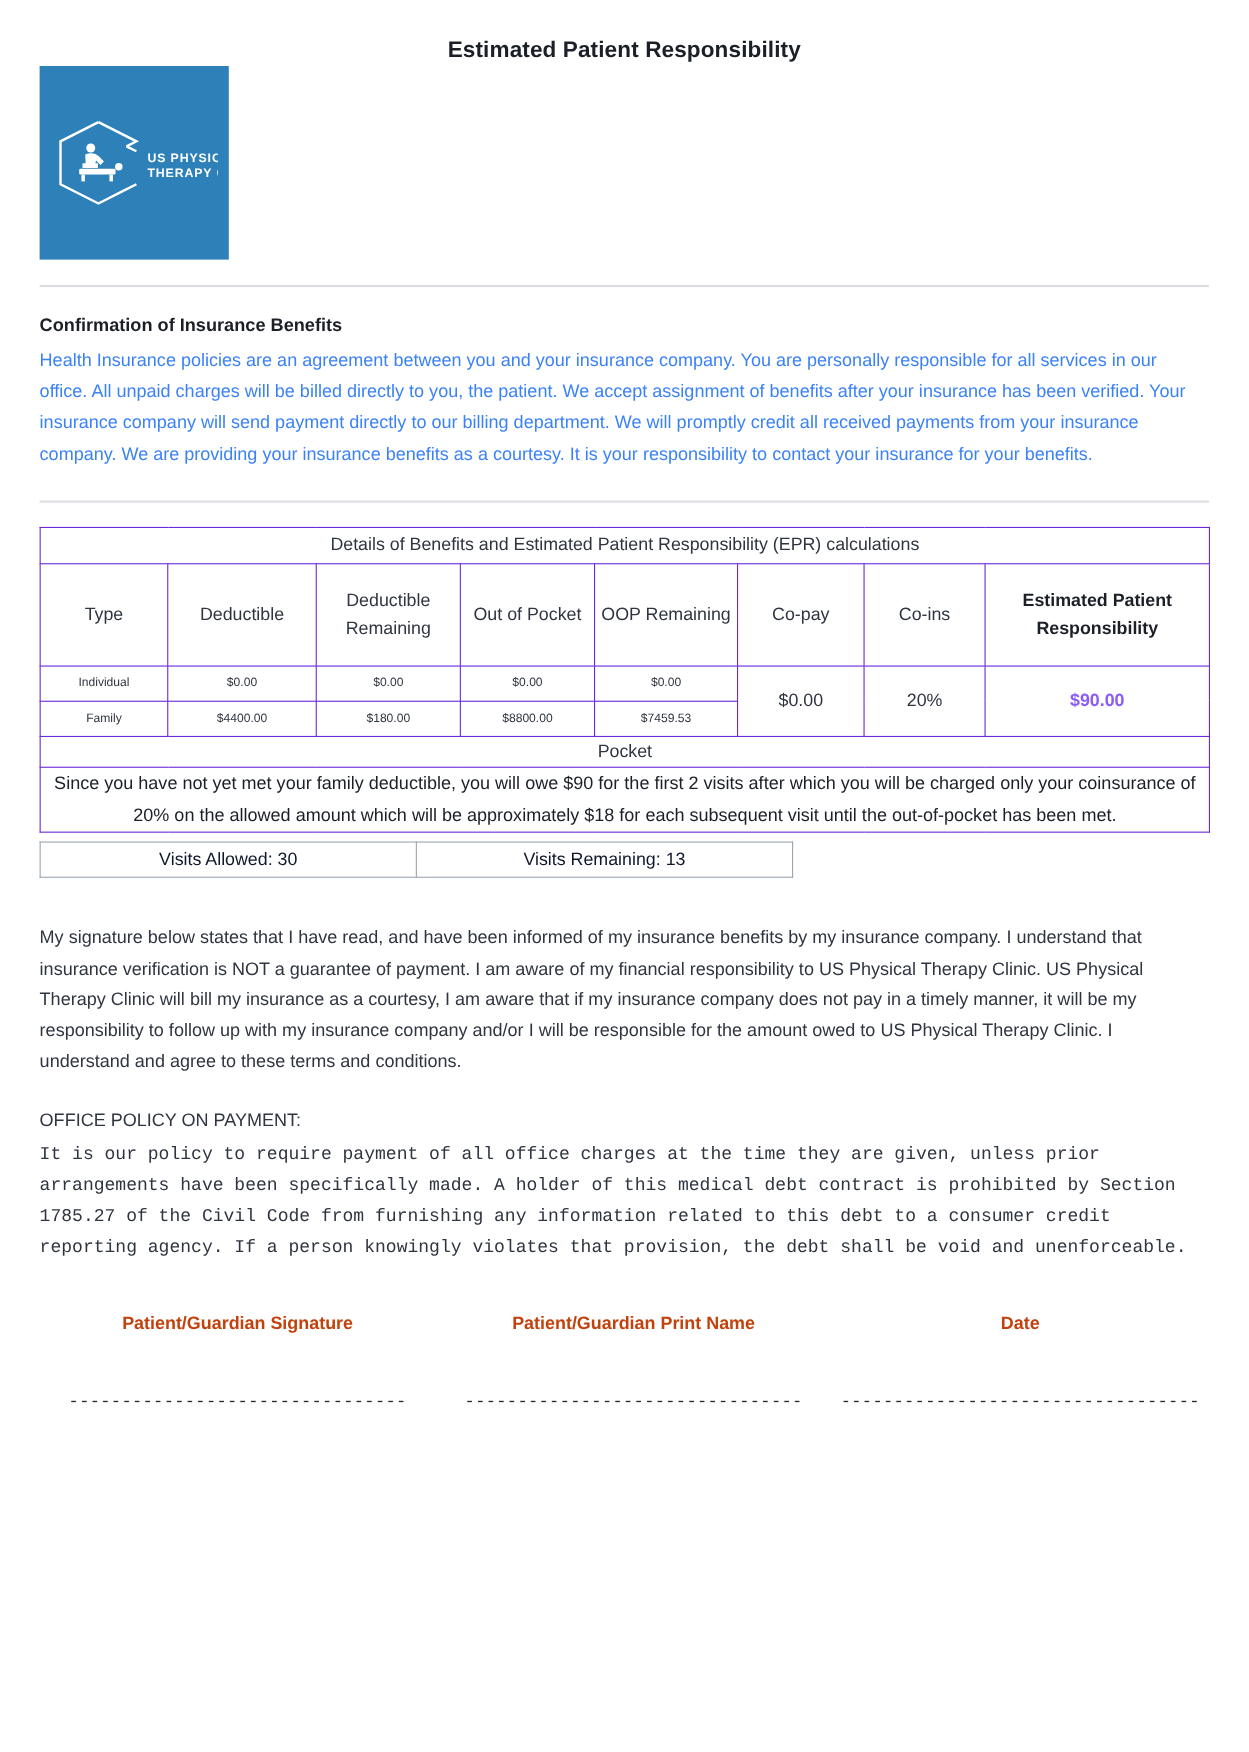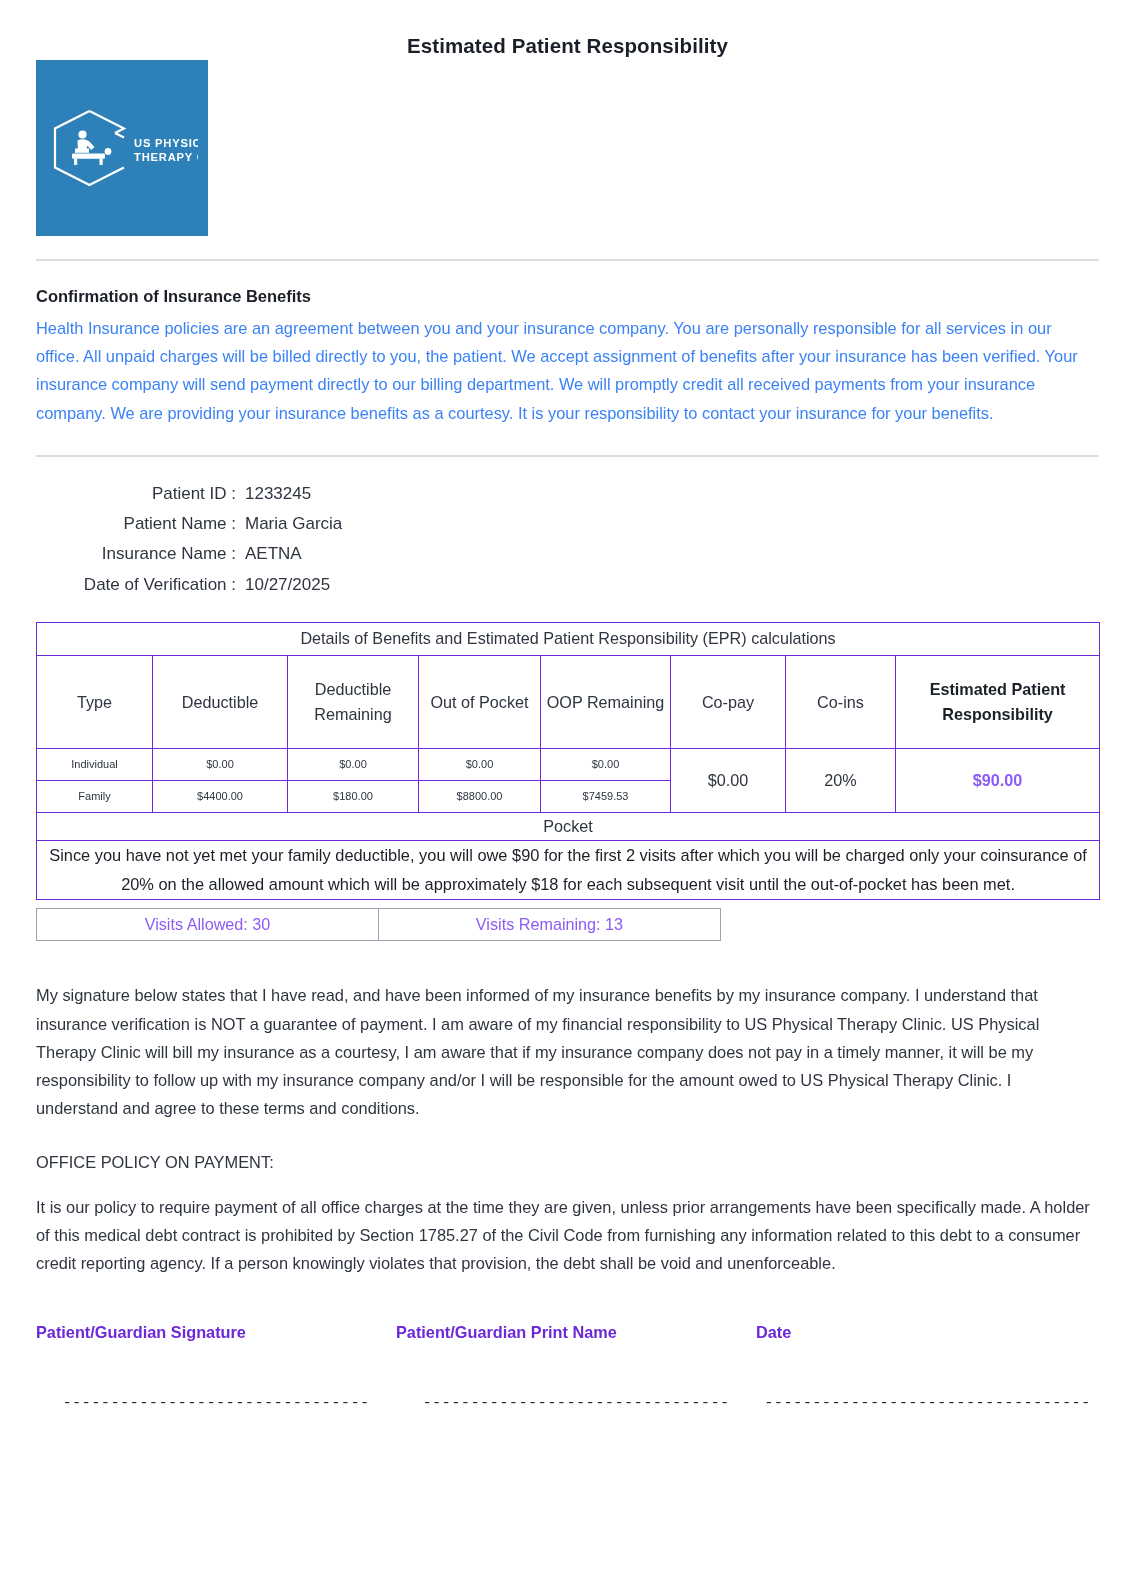--- a/index.html
+++ b/index.html
@@ -173,51 +173,52 @@
     margin-top: 37px;
   }
 
   
   table.visits {
     border-collapse: collapse;
     table-layout: fixed;
     width: 684px;
     margin: 8px 0 0 36px;
     font-size: 16.2px;
-    color: #8b5cf6;
+    color: #0f172a;
   }
   table.visits td {
     border: 1px solid #9aa5b1;
     height: 29px;
     text-align: center;
     vertical-align: middle;
   }
 
   
   .para {
     font-size: 16.4px;
     line-height: 1.72;
     color: #2f3540;
     max-width: 1060px;
   }
   .sig-para { margin-top: 40px; }
   .policy-head { margin-top: 26px; }
-  .policy-body { margin-top: 16px; }
+  .policy-body { margin-top: 2px; font-family: Liberation Mono, monospace; }
 
   
   .sig-grid {
     display: flex;
     margin-top: 46px;
     padding: 0 36px;
   }
   .sig-col {
     flex: 1 1 0;
+    text-align: center;
     font-size: 16.3px;
     font-weight: bold;
-    color: #6d28d9;
+    color: #c2410c;
   }
   .sig-col.c1 { flex: 0 0 360px; }
   .sig-col.c2 { flex: 0 0 360px; }
   .sig-col.c3 { flex: 1 1 auto; }
 
   .sig-lines {
     display: flex;
     margin-top: 52px;
     padding: 0 36px;
   }
@@ -274,38 +275,20 @@
 
   <div class="hr"></div>
 
   <div class="section">
     <div class="conf-heading">Confirmation of Insurance Benefits</div>
     <div class="conf-body">Health Insurance policies are an agreement between you and your insurance company. You are personally responsible for all services in our office. All unpaid charges will be billed directly to you, the patient. We accept assignment of benefits after your insurance has been verified. Your insurance company will send payment directly to our billing department. We will promptly credit all received payments from your insurance company. We are providing your insurance benefits as a courtesy. It is your responsibility to contact your insurance for your benefits.</div>
   </div>
 
   <div class="hr2"></div>
 
-  <div class="fields">
-    <div class="field-row">
-      <div class="field-label">Patient ID :</div>
-      <div class="field-value">1233245</div>
-    </div>
-    <div class="field-row">
-      <div class="field-label">Patient Name :</div>
-      <div class="field-value">Maria Garcia</div>
-    </div>
-    <div class="field-row">
-      <div class="field-label">Insurance Name :</div>
-      <div class="field-value">AETNA</div>
-    </div>
-    <div class="field-row">
-      <div class="field-label">Date of Verification :</div>
-      <div class="field-value">10/27/2025</div>
-    </div>
-  </div>
 
   <div class="tbl-wrap">
     <table class="epr">
       <colgroup>
         <col style="width:116px">
         <col style="width:135px">
         <col style="width:131px">
         <col style="width:122px">
         <col style="width:130px">
         <col style="width:115px">

